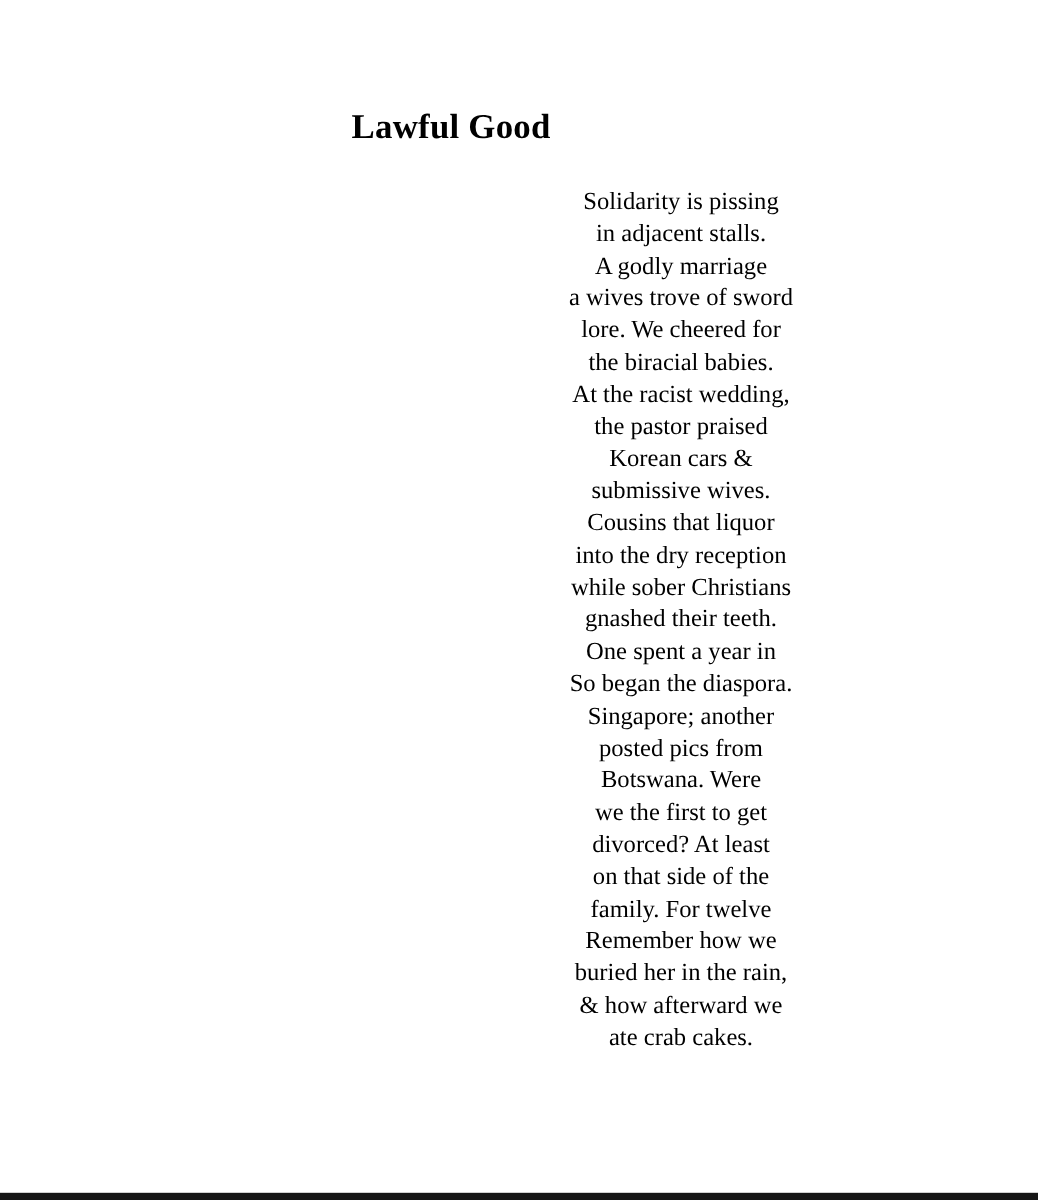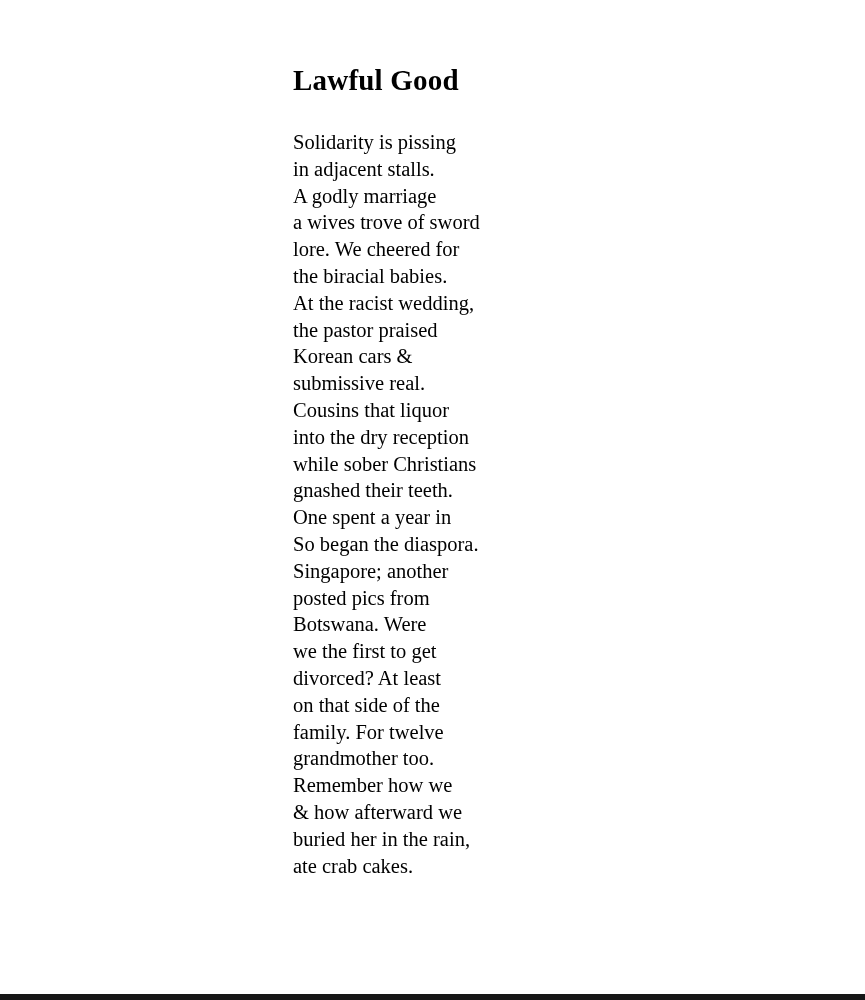--- a/index.html
+++ b/index.html
@@ -10,34 +10,35 @@
     height: 1000px;
     overflow: hidden;
     font-family: "Liberation Serif", "DejaVu Serif", serif;
     color: #000000;
   }
   .page {
     position: relative;
     width: 842px;
     height: 1000px;
     box-sizing: border-box;
-    padding: 64px 0 0 293px;
+    padding: 90px 0 0 293px;
   }
   .title {
     font-size: 29px;
     font-weight: bold;
     margin: 0 0 32px 0;
     letter-spacing: 0.2px;
   }
   .poem {
     font-size: 20.5px;
     line-height: 26.8px;
   }
   .poem-line {
     white-space: nowrap;
+    text-align: center;
   }
   .bottom-bar {
     position: absolute;
     left: 0;
     bottom: 0;
     width: 865px;
     height: 6px;
     background: #161616;
   }
 </style>
@@ -49,34 +50,33 @@
   <div class="poem" id="poem-lines">
       <div class="poem-line">Solidarity is pissing</div>
       <div class="poem-line">in adjacent stalls.</div>
       <div class="poem-line">A godly marriage</div>
       <div class="poem-line">a wives trove of sword</div>
       <div class="poem-line">lore. We cheered for</div>
       <div class="poem-line">the biracial babies.</div>
       <div class="poem-line">At the racist wedding,</div>
       <div class="poem-line">the pastor praised</div>
       <div class="poem-line">Korean cars &amp;</div>
-      <div class="poem-line">submissive real.</div>
+      <div class="poem-line">submissive wives.</div>
       <div class="poem-line">Cousins that liquor</div>
       <div class="poem-line">into the dry reception</div>
       <div class="poem-line">while sober Christians</div>
       <div class="poem-line">gnashed their teeth.</div>
       <div class="poem-line">One spent a year in</div>
       <div class="poem-line">So began the diaspora.</div>
       <div class="poem-line">Singapore; another</div>
       <div class="poem-line">posted pics from</div>
       <div class="poem-line">Botswana. Were</div>
       <div class="poem-line">we the first to get</div>
       <div class="poem-line">divorced? At least</div>
       <div class="poem-line">on that side of the</div>
       <div class="poem-line">family. For twelve</div>
-      <div class="poem-line">grandmother too.</div>
       <div class="poem-line">Remember how we</div>
+      <div class="poem-line">buried her in the rain,</div>
       <div class="poem-line">&amp; how afterward we</div>
-      <div class="poem-line">buried her in the rain,</div>
       <div class="poem-line">ate crab cakes.</div>
     </div>
   <div class="bottom-bar"></div>
 </div>
 
 </body></html>

